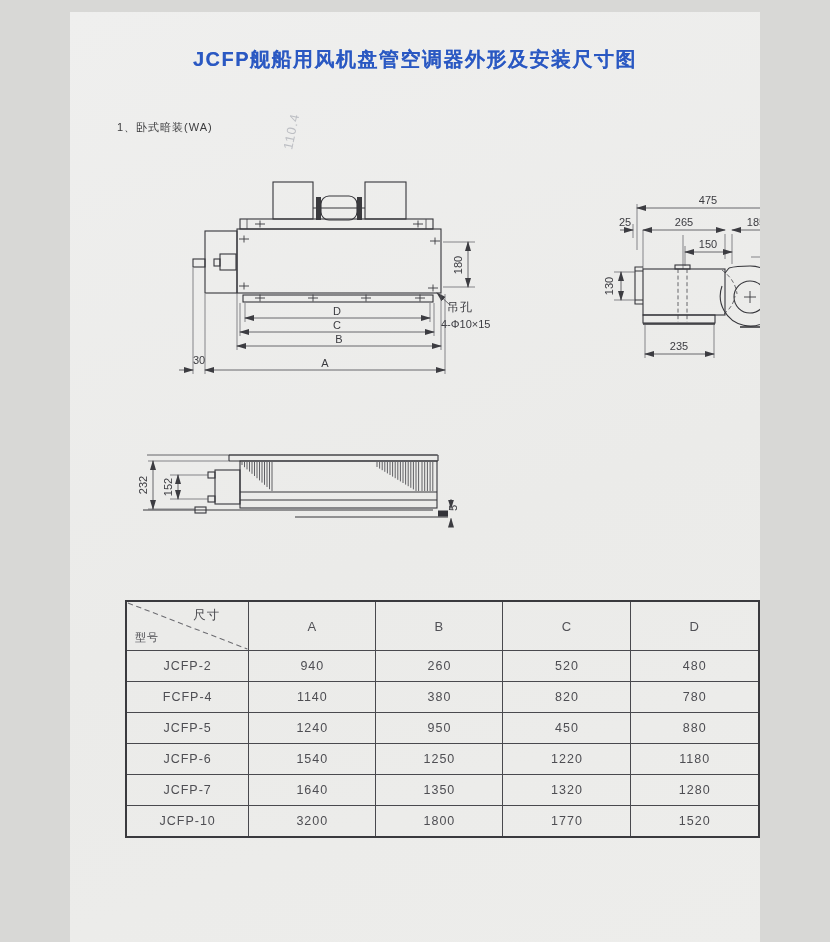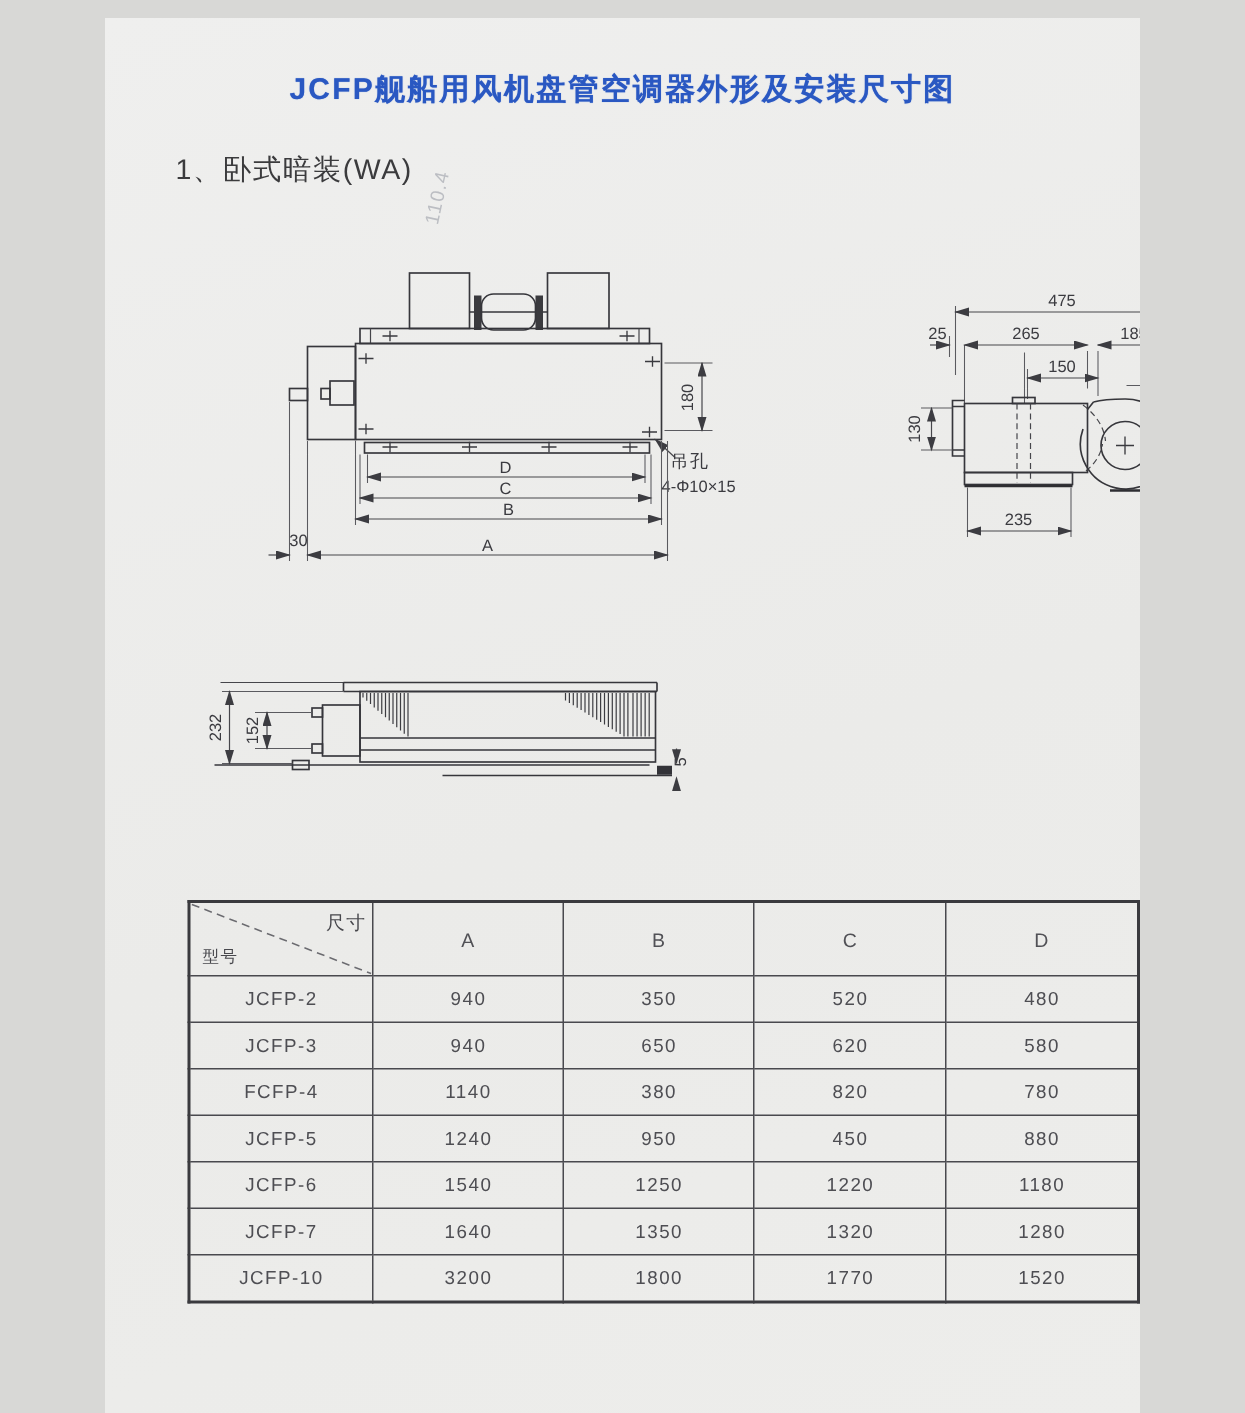--- a/index.html
+++ b/index.html
@@ -8,21 +8,21 @@
     background:linear-gradient(160deg,#efefee 0%,#ebebe9 55%,#ededeb 100%);
     font-family:"Liberation Sans","DejaVu Sans",sans-serif;
     overflow:hidden;color:#3a3a3e;padding-left:30px;
   }
   .title{
     position:absolute;top:34px;left:0;right:0;text-align:center;
     font-size:20px;font-weight:bold;color:#2a58c2;letter-spacing:1.5px;
     text-shadow:0 0 .6px #6e8fd6;
   }
   .section-label{
-    position:absolute;left:47px;top:88px;font-size:19px;color:#3b3b3d;letter-spacing:1px;
+    position:absolute;left:47px;top:108px;font-size:11px;color:#3b3b3d;letter-spacing:1px;
   }
   .watermark{
     position:absolute;left:203px;top:112px;transform:rotate(-78deg);transform-origin:center;
     font-size:13px;color:rgba(95,100,118,.35);letter-spacing:1px;
   }
   svg{position:absolute;overflow:visible;}
   .ol{fill:none;stroke:#36363b;stroke-width:1.1;}
   .olthin{fill:none;stroke:#45454a;stroke-width:.8;}
   .olbold{fill:none;stroke:#2e2e32;stroke-width:1.7;}
   .dim{fill:none;stroke:#46464b;stroke-width:.8;}
@@ -40,21 +40,21 @@
   }
   .dim-table th,.dim-table td{
     border:1.5px solid #49494e;text-align:center;font-weight:normal;
     letter-spacing:1px;padding:0;
   }
   .dim-table{border:2px solid #3a3a3e;}
   .dim-table thead th{height:48px;font-size:13px;color:#515156;}
   .dim-table tbody td{height:30px;}
   .corner{position:relative;}
   .corner .diag{position:absolute;left:0;top:0;width:100%;height:100%;}
-  .corner-top{position:absolute;top:5px;right:4px;font-size:12.5px;color:#47474c;}
+  .corner-top{position:absolute;top:5px;right:28px;font-size:12.5px;color:#47474c;}
   .corner-bottom{position:absolute;bottom:5px;left:8px;font-size:11px;color:#47474c;}
 </style>
 </head>
 <body>
 
 <div class="page">
 
   <div class="title">JCFP舰船用风机盘管空调器外形及安装尺寸图</div>
   <div class="section-label">1、卧式暗装(WA)</div>
   <div class="watermark">110.4</div>
@@ -204,30 +204,23 @@
         <th>A</th>
         <th>B</th>
         <th>C</th>
         <th>D</th>
       </tr>
     </thead>
     <tbody>
         <tr>
       <td>JCFP-2</td>
       <td>940</td>
-      <td>350</td>
+      <td>260</td>
       <td>520</td>
       <td>480</td>
-    </tr>
-        <tr>
-      <td>JCFP-3</td>
-      <td>940</td>
-      <td>650</td>
-      <td>620</td>
-      <td>580</td>
     </tr>
         <tr>
       <td>FCFP-4</td>
       <td>1140</td>
       <td>380</td>
       <td>820</td>
       <td>780</td>
     </tr>
         <tr>
       <td>JCFP-5</td>

